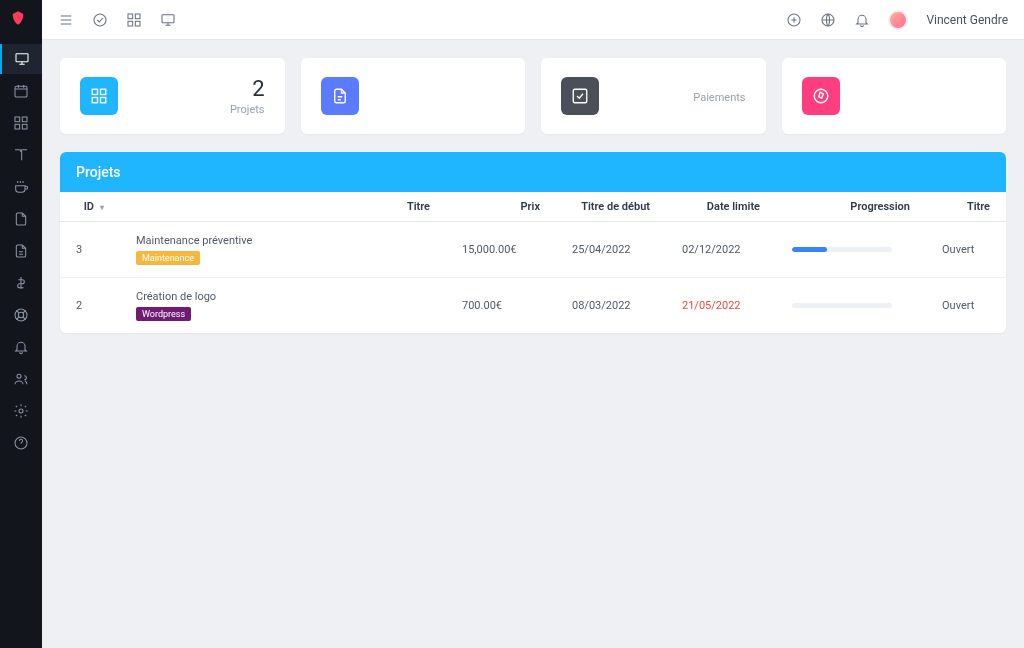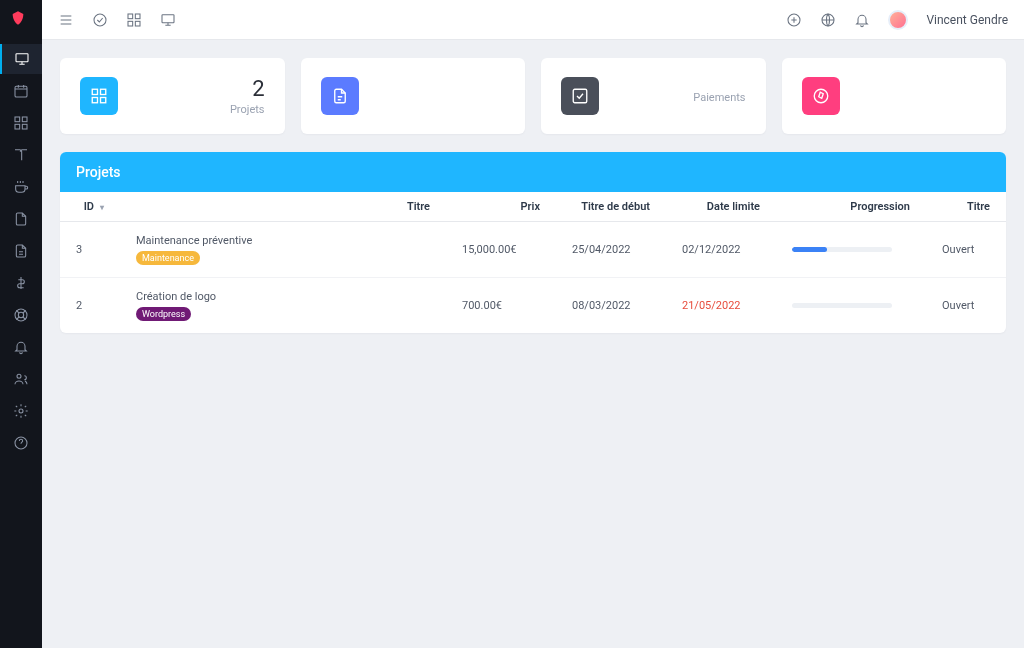--- a/index.html
+++ b/index.html
@@ -36,21 +36,21 @@
   .card .value { font-size: 22px; font-weight: 400; color: #2b2f38; }
   .card .label { font-size: 11px; color: #9aa2b1; margin-top: 2px; }
 
   
   .panel { margin-top: 18px; background: #fff; border-radius: 6px; overflow: hidden; box-shadow: 0 1px 2px rgba(20,30,50,0.04); }
   .panel-header { background: #1fb6ff; color: #fff; padding: 12px 16px; font-size: 14px; font-weight: 500; }
   table { width: 100%; border-collapse: collapse; font-size: 12px; }
   thead th { text-align: right; padding: 8px 16px; font-size: 11px; font-weight: 600; color: #2e3a4a; border-bottom: 1px solid #e6e8ec; }
   tbody td { padding: 12px 16px; border-bottom: 1px solid #f1f2f5; color: #515967; vertical-align: middle; font-size: 11px; }
   tbody tr:last-child td { border-bottom: none; }
-  .tag { display: inline-block; padding: 2px 6px; border-radius: 7px; font-size: 9px; color: #fff; margin-top: 4px; }
+  .tag { display: inline-block; padding: 2px 6px; border-radius: 2px; font-size: 9px; color: #fff; margin-top: 4px; }
   .progress { width: 100px; height: 5px; background: #edf0f4; border-radius: 4px; overflow: hidden; }
   .progress .bar { height: 100%; border-radius: 4px; }
   .overdue { color: #e74c3c; }
   .sort-ind { font-size: 8px; color: #9aa2b1; margin-left: 6px; }
 </style>
 </head>
 <body>
 
 <nav class="sidebar">
   <div class="logo">

